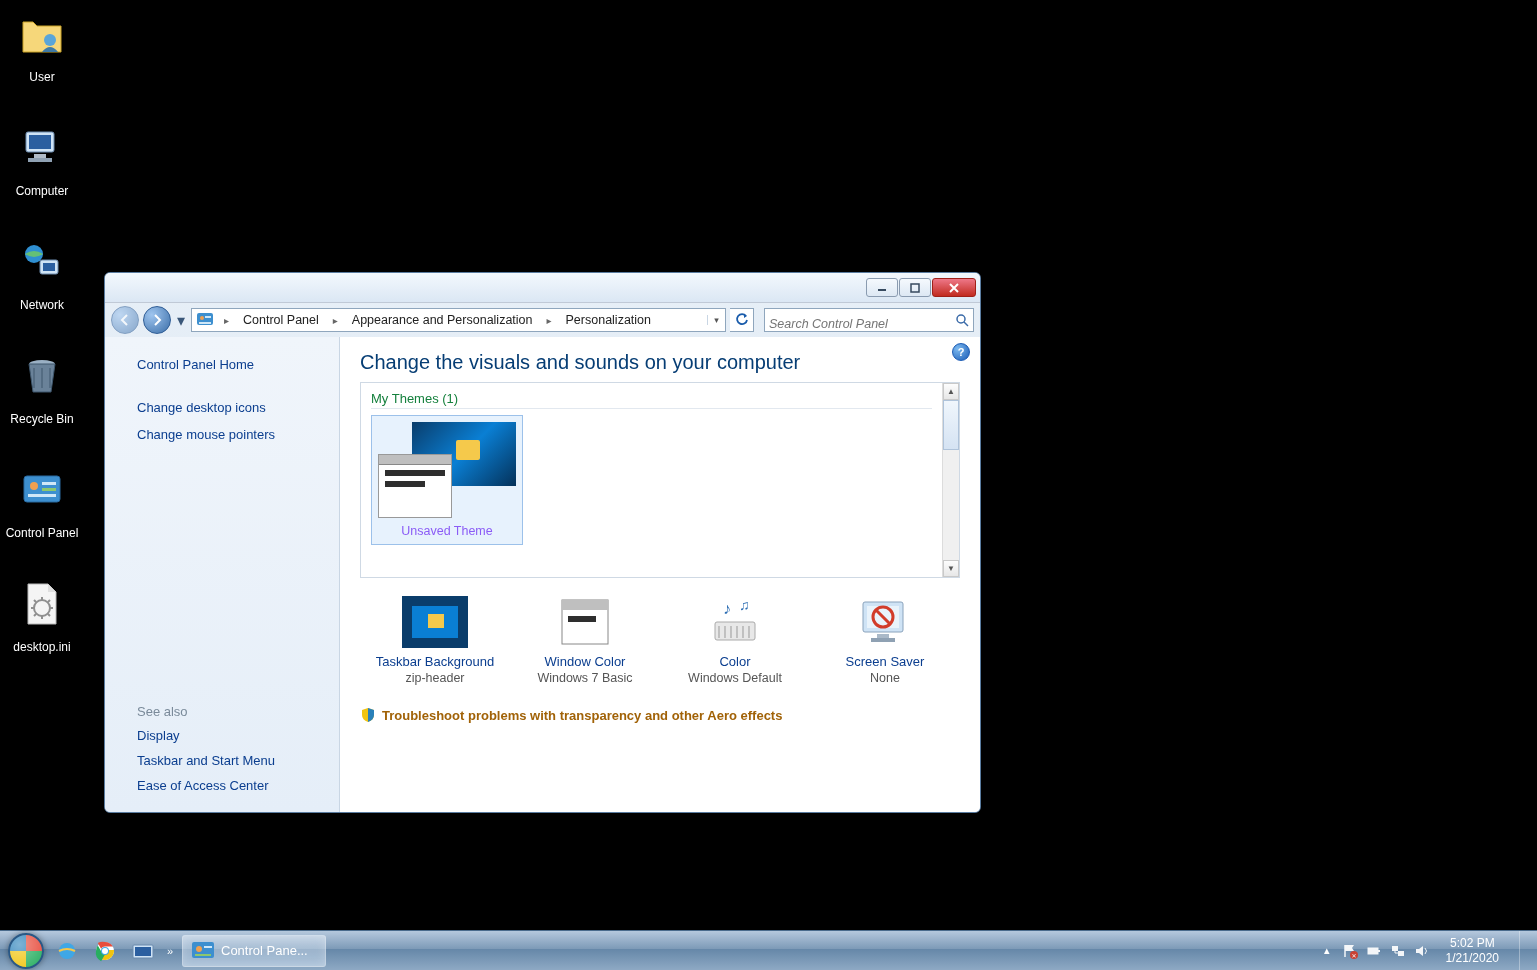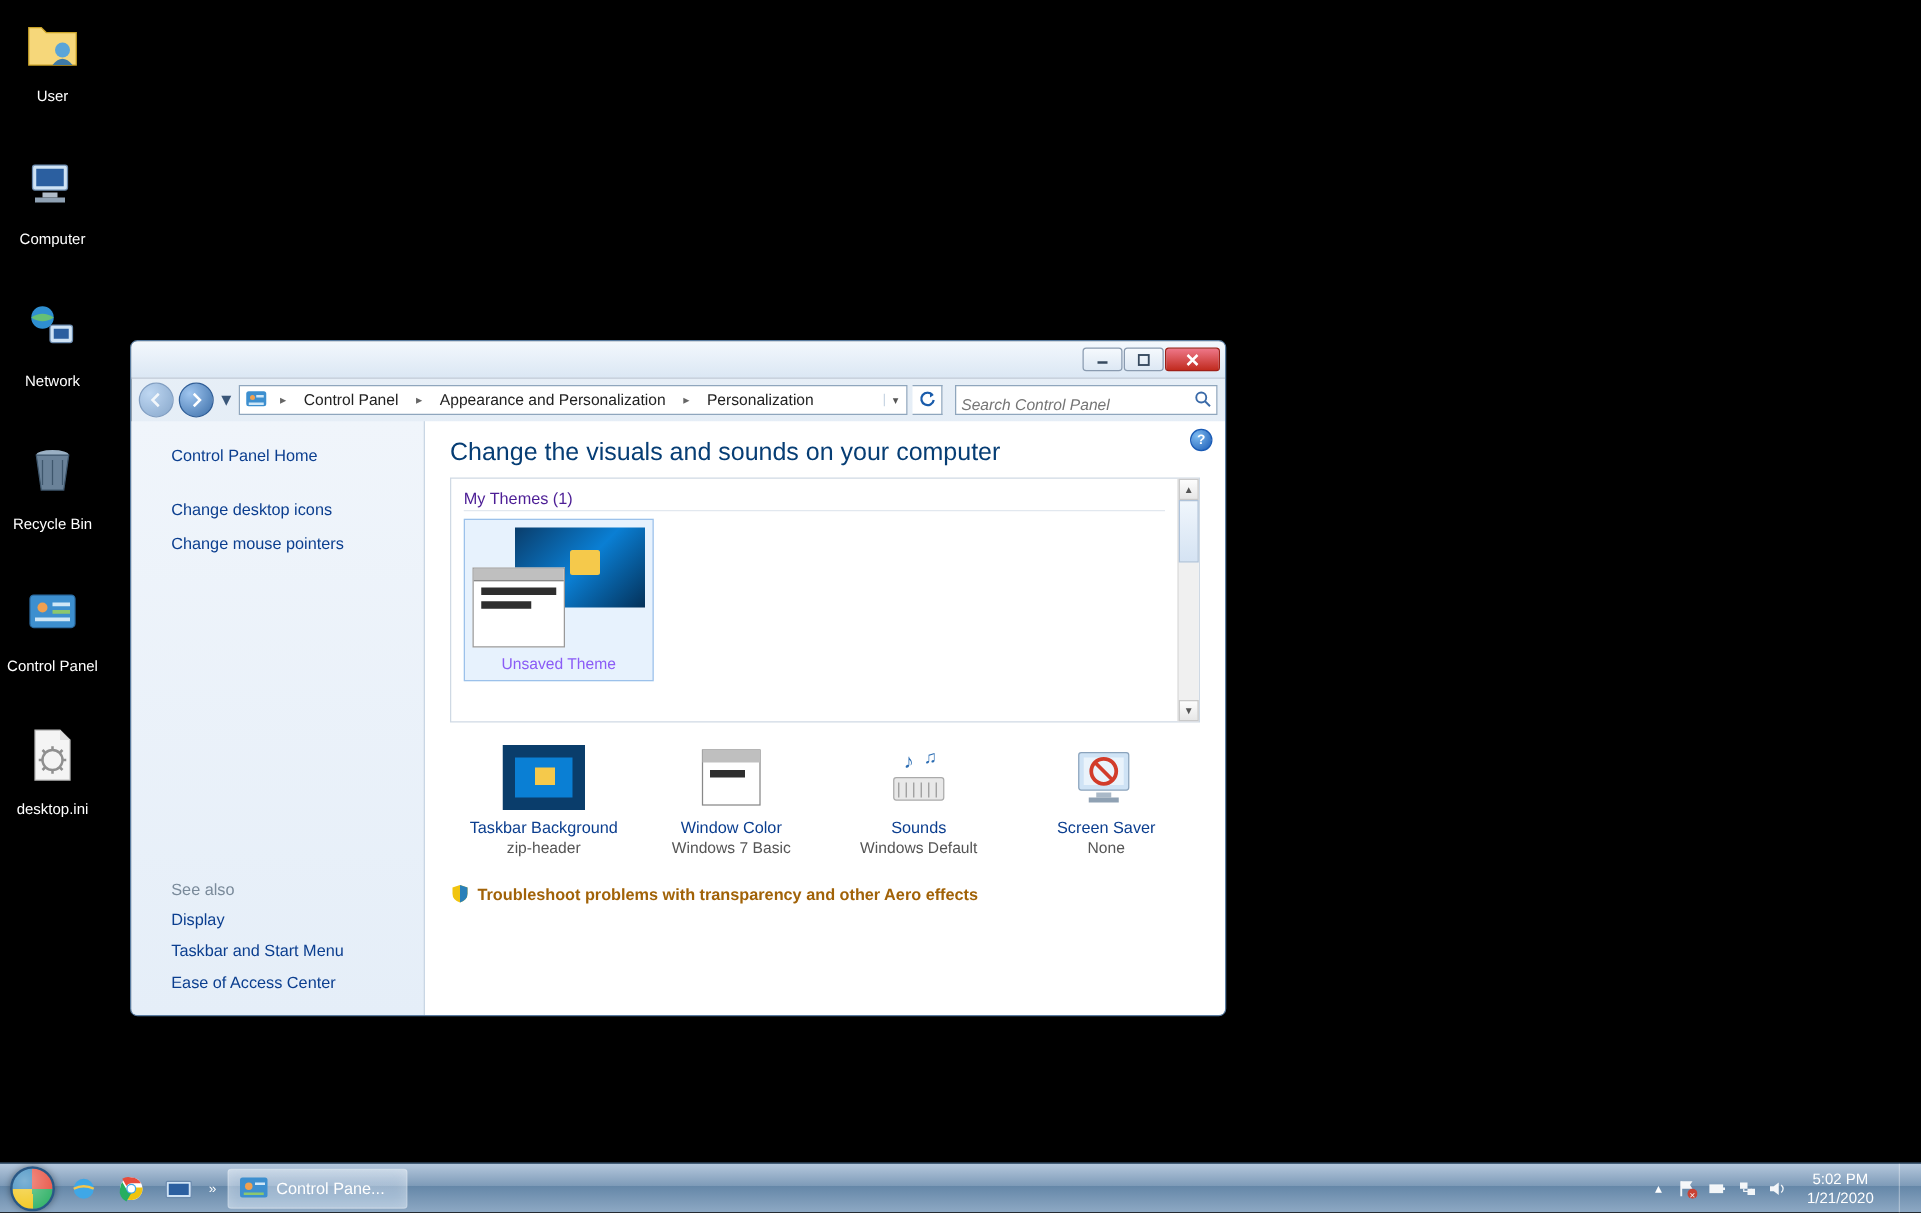--- a/index.html
+++ b/index.html
@@ -42,21 +42,21 @@
 .content { flex: 1; background: #fff; position: relative; padding: 14px 20px; }
 .help-icon { position: absolute; right: 10px; top: 6px; width: 18px; height: 18px; border-radius: 50%; background: radial-gradient(circle at 30% 30%, #7dbaf0, #1a5bb5); color: #fff; font-size: 11px; font-weight: bold; display: flex; align-items: center; justify-content: center; cursor: pointer; border: 1px solid #1a5bb5; }
 .page-title { color: #063d74; font-size: 20px; font-weight: 400; margin-bottom: 8px; }
 .page-desc { color: #333; font-size: 13px; margin-bottom: 10px; }
 .themes-box { border: 1px solid #cfd9e4; height: 196px; position: relative; background: #fff; }
 .themes-scroll { position: absolute; right: 0; top: 0; bottom: 0; width: 17px; background: #f0f0f0; border-left: 1px solid #dcdcdc; display: flex; flex-direction: column; }
 .sb-btn { height: 17px; background: linear-gradient(#fdfdfd,#e7e7e7); border: 1px solid #c9c9c9; display: flex; align-items: center; justify-content: center; font-size: 8px; color: #555; cursor: pointer; }
 .sb-track { flex: 1; }
 .sb-thumb { height: 50px; background: linear-gradient(#f0f6fc,#d5e3f3); border: 1px solid #afc3da; margin: 0; cursor: pointer; }
 .themes-inner { padding: 8px 10px; margin-right: 17px; }
-.section-label { color: #4c1d95; font-size: 13px; margin-bottom: 6px; border-bottom: 1px solid #e2e8ef; padding-bottom: 2px; }
+.section-label { color: #15803d; font-size: 13px; margin-bottom: 6px; border-bottom: 1px solid #e2e8ef; padding-bottom: 2px; }
 .theme-tile { width: 152px; border: 1px solid #9cc1ea; background: #e7f2fd; padding: 6px; cursor: pointer; }
 .theme-thumb { position: relative; width: 138px; height: 96px; margin: 0 auto 6px; }
 .theme-thumb .bg { position: absolute; right: 0; top: 0; width: 104px; height: 64px; background: linear-gradient(135deg,#0a3d6b 0%,#0a7fd4 50%,#043159 100%); }
 .theme-thumb .fldr { position: absolute; left: 78px; top: 18px; width: 24px; height: 20px; background: #f5c94b; border-radius: 2px; }
 .theme-thumb .win { position: absolute; left: 0; bottom: 0; width: 74px; height: 64px; background: #fff; border: 1px solid #999; }
 .theme-thumb .win .bar { height: 10px; background: #bfbfbf; border-bottom: 1px solid #888; }
 .theme-thumb .win .ln { height: 6px; background: #2e2e2e; margin: 5px 6px 0; }
 .theme-name { text-align: center; font-size: 12.5px; color: #8b5cf6; }
 
 .settings-row { display: flex; justify-content: space-around; margin-top: 18px; }
@@ -281,21 +281,21 @@
                 <text x="34" y="14" font-size="14" fill="#2c6db3">♫</text>
                 <rect x="10" y="26" width="40" height="18" rx="2" fill="#e8e8e8" stroke="#aaa"></rect>
                 <line x1="14" y1="30" x2="14" y2="42" stroke="#999"></line>
                 <line x1="20" y1="30" x2="20" y2="42" stroke="#999"></line>
                 <line x1="26" y1="30" x2="26" y2="42" stroke="#999"></line>
                 <line x1="32" y1="30" x2="32" y2="42" stroke="#999"></line>
                 <line x1="38" y1="30" x2="38" y2="42" stroke="#999"></line>
                 <line x1="44" y1="30" x2="44" y2="42" stroke="#999"></line>
               </svg>
             </div>
-          <div class="title">Sounds</div>
+          <div class="title">Color</div>
           <div class="value">Windows Default</div>
         </div>
         <div class="setting">
           <div class="thumb">
               <svg width="60" height="52" viewBox="0 0 60 52">
                 <rect x="8" y="6" width="40" height="30" rx="2" fill="#cfe3f5" stroke="#8aa3bc"></rect>
                 <rect x="12" y="10" width="32" height="22" fill="#e9f3fb"></rect>
                 <rect x="22" y="38" width="12" height="4" fill="#aab9c8"></rect>
                 <rect x="16" y="42" width="24" height="4" fill="#8fa1b3"></rect>
                 <circle cx="28" cy="21" r="10" fill="none" stroke="#d23c2a" stroke-width="3"></circle>

